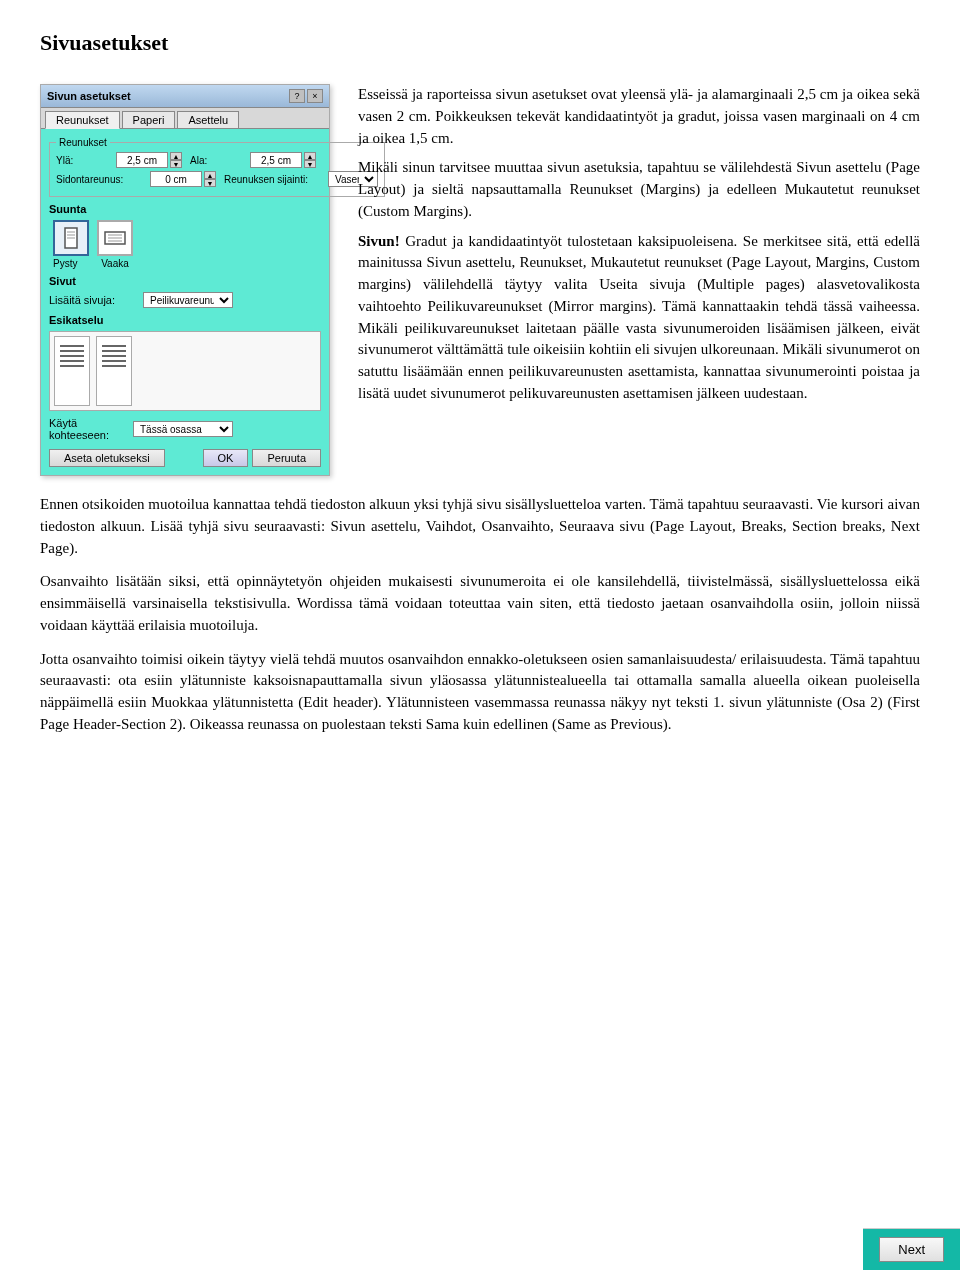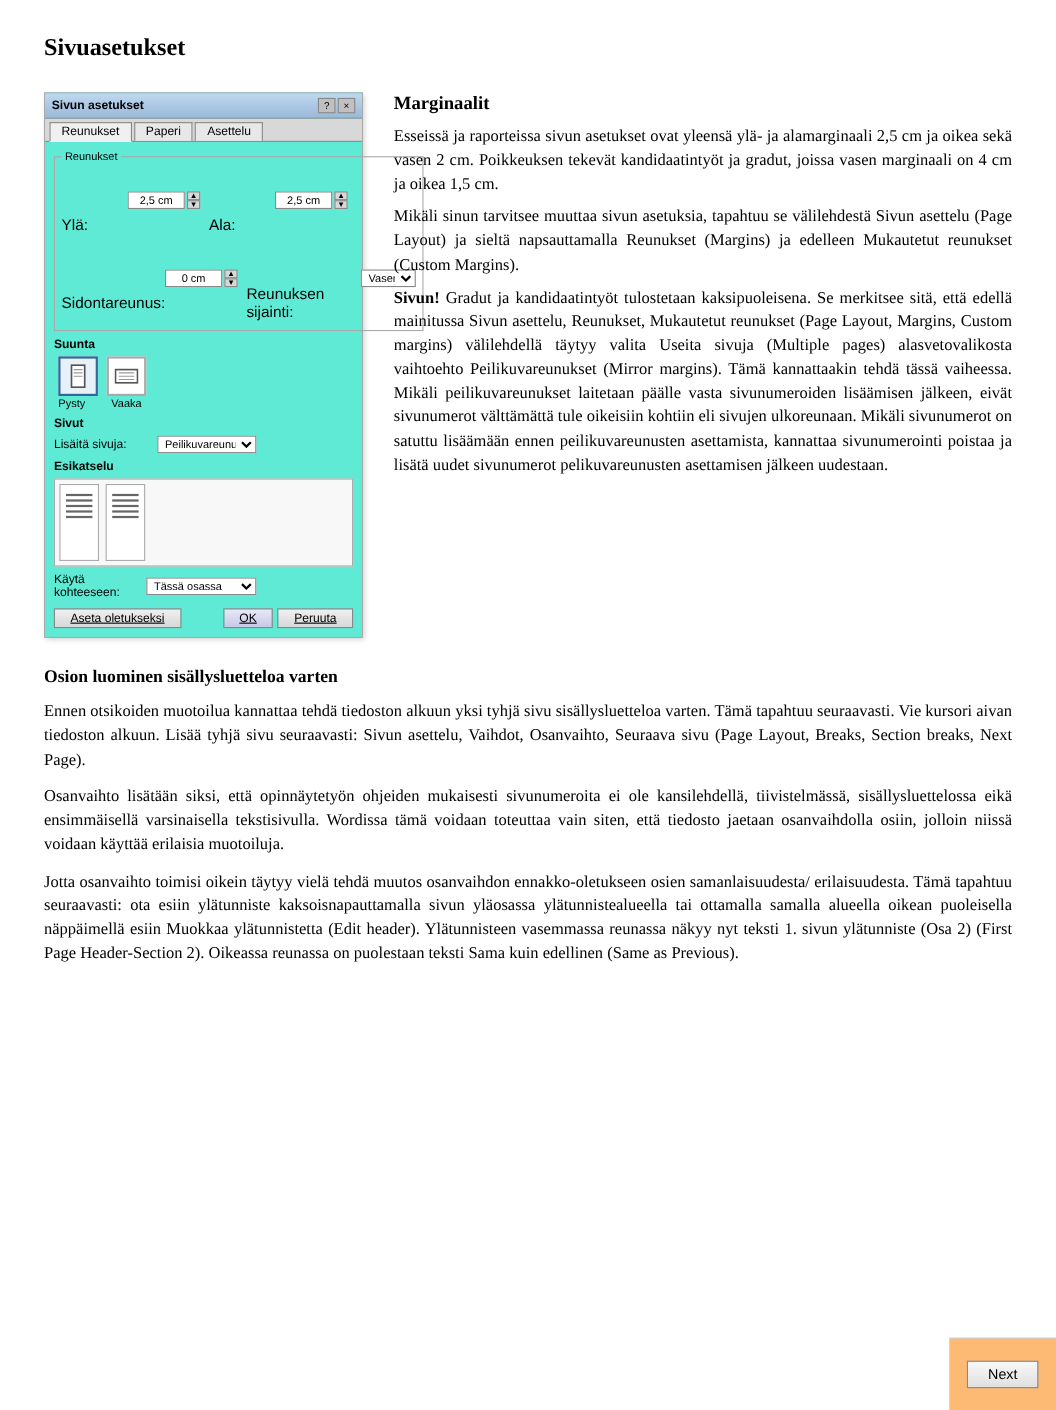--- a/index.html
+++ b/index.html
@@ -155,22 +155,21 @@
     }
 
     .half-row {
       display: flex;
       align-items: center;
       gap: 4px;
     }
 
     .dialog-label-sm {
       width: 56px;
-      font-size: 14px;
-      margin-top: 44px;
+      font-size: 10px;
     }
 
     .dialog-subelement {
       display: flex;
       align-items: center;
       margin-bottom: 3px;
       gap: 4px;
     }
 
     .dialog-label-med {
@@ -313,25 +312,25 @@
       margin-bottom: 10px;
     }
 
     .bold-inline {
       font-weight: bold;
     }
 
     
     .nav-bar {
       position: fixed;
-      bottom: 0;
+      bottom: 12px;
       right: 0;
-      background: #fdba74;
+      background: #14b8a6;
       border-top: 1px solid #ccc;
-      padding: 20px 16px;
+      padding: 8px 16px;
       display: flex;
       gap: 8px;
     }
 
     .nav-btn {
       padding: 4px 18px;
       font-size: 13px;
       border: 1px solid #888;
       background: linear-gradient(to bottom, #f8f8f8, #e0e0e0);
       cursor: pointer;
@@ -473,45 +472,43 @@
         </div>
         <div class="dialog-bottom-row">
           <span class="dialog-bottom-label">Käytä kohteeseen:</span>
           <select class="dialog-bottom-select">
             <option>Tässä osassa</option>
             <option>Koko asiakirja</option>
           </select>
         </div>
       </div>
 
-      <div style="display:flex; justify-content:space-between; align-items:center; padding: 4px 0 2px 0; text-decoration: underline;">
+      <div style="display:flex; justify-content:space-between; align-items:center; padding: 4px 0 2px 0;">
         <button class="dlg-btn">Aseta oletukseksi</button>
         <div style="display:flex; gap:4px;">
           <button class="dlg-btn primary">OK</button>
           <button class="dlg-btn">Peruuta</button>
         </div>
       </div>
 
     </div>
   </div>
 
   <div class="right-text">
-    <h2>Marginaalit</h2>
     <p>Esseissä ja raporteissa sivun asetukset ovat yleensä ylä- ja alamarginaali 2,5 cm ja oikea sekä vasen 2 cm. Poikkeuksen tekevät kandidaatintyöt ja gradut, joissa vasen marginaali on 4 cm ja oikea 1,5 cm.</p>
     <p>Mikäli sinun tarvitsee muuttaa sivun asetuksia, tapahtuu se välilehdestä Sivun asettelu (Page Layout) ja sieltä napsauttamalla Reunukset (Margins) ja edelleen Mukautetut reunukset (Custom Margins).</p>
     <p>
       <span class="bold-inline">Sivun!</span>
       Gradut ja kandidaatintyöt tulostetaan kaksipuoleisena. Se merkitsee sitä, että edellä mainitussa Sivun asettelu, Reunukset, Mukautetut reunukset (Page Layout, Margins, Custom margins) välilehdellä täytyy valita Useita sivuja (Multiple pages) alasvetovalikosta vaihtoehto Peilikuvareunukset (Mirror margins). Tämä kannattaakin tehdä tässä vaiheessa. Mikäli peilikuvareunukset laitetaan päälle vasta sivunumeroiden lisäämisen jälkeen, eivät sivunumerot välttämättä tule oikeisiin kohtiin eli sivujen ulkoreunaan. Mikäli sivunumerot on satuttu lisäämään ennen peilikuvareunusten asettamista, kannattaa sivunumerointi poistaa ja lisätä uudet sivunumerot pelikuvareunusten asettamisen jälkeen uudestaan.
     </p>
   </div>
 </div>
 
 <div class="main-text">
 
-  <h2>Osion luominen sisällysluetteloa varten</h2>
 
   <p>Ennen otsikoiden muotoilua kannattaa tehdä tiedoston alkuun yksi tyhjä sivu sisällysluetteloa varten. Tämä tapahtuu seuraavasti. Vie kursori aivan tiedoston alkuun. Lisää tyhjä sivu seuraavasti: Sivun asettelu, Vaihdot, Osanvaihto, Seuraava sivu (Page Layout, Breaks, Section breaks, Next Page).</p>
   <p>Osanvaihto lisätään siksi, että opinnäytetyön ohjeiden mukaisesti sivunumeroita ei ole kansilehdellä, tiivistelmässä, sisällysluettelossa eikä ensimmäisellä varsinaisella tekstisivulla. Wordissa tämä voidaan toteuttaa vain siten, että tiedosto jaetaan osanvaihdolla osiin, jolloin niissä voidaan käyttää erilaisia muotoiluja.</p>
 
 
   <p>Jotta osanvaihto toimisi oikein täytyy vielä tehdä muutos osanvaihdon ennakko-oletukseen osien samanlaisuudesta/ erilaisuudesta. Tämä tapahtuu seuraavasti: ota esiin ylätunniste kaksoisnapauttamalla sivun yläosassa ylätunnistealueella tai ottamalla samalla alueella oikean puoleisella näppäimellä esiin Muokkaa ylätunnistetta (Edit header). Ylätunnisteen vasemmassa reunassa näkyy nyt teksti 1. sivun ylätunniste (Osa 2) (First Page Header-Section 2). Oikeassa reunassa on puolestaan teksti Sama kuin edellinen (Same as Previous).</p>
 
 </div>
 
 <div class="nav-bar">

